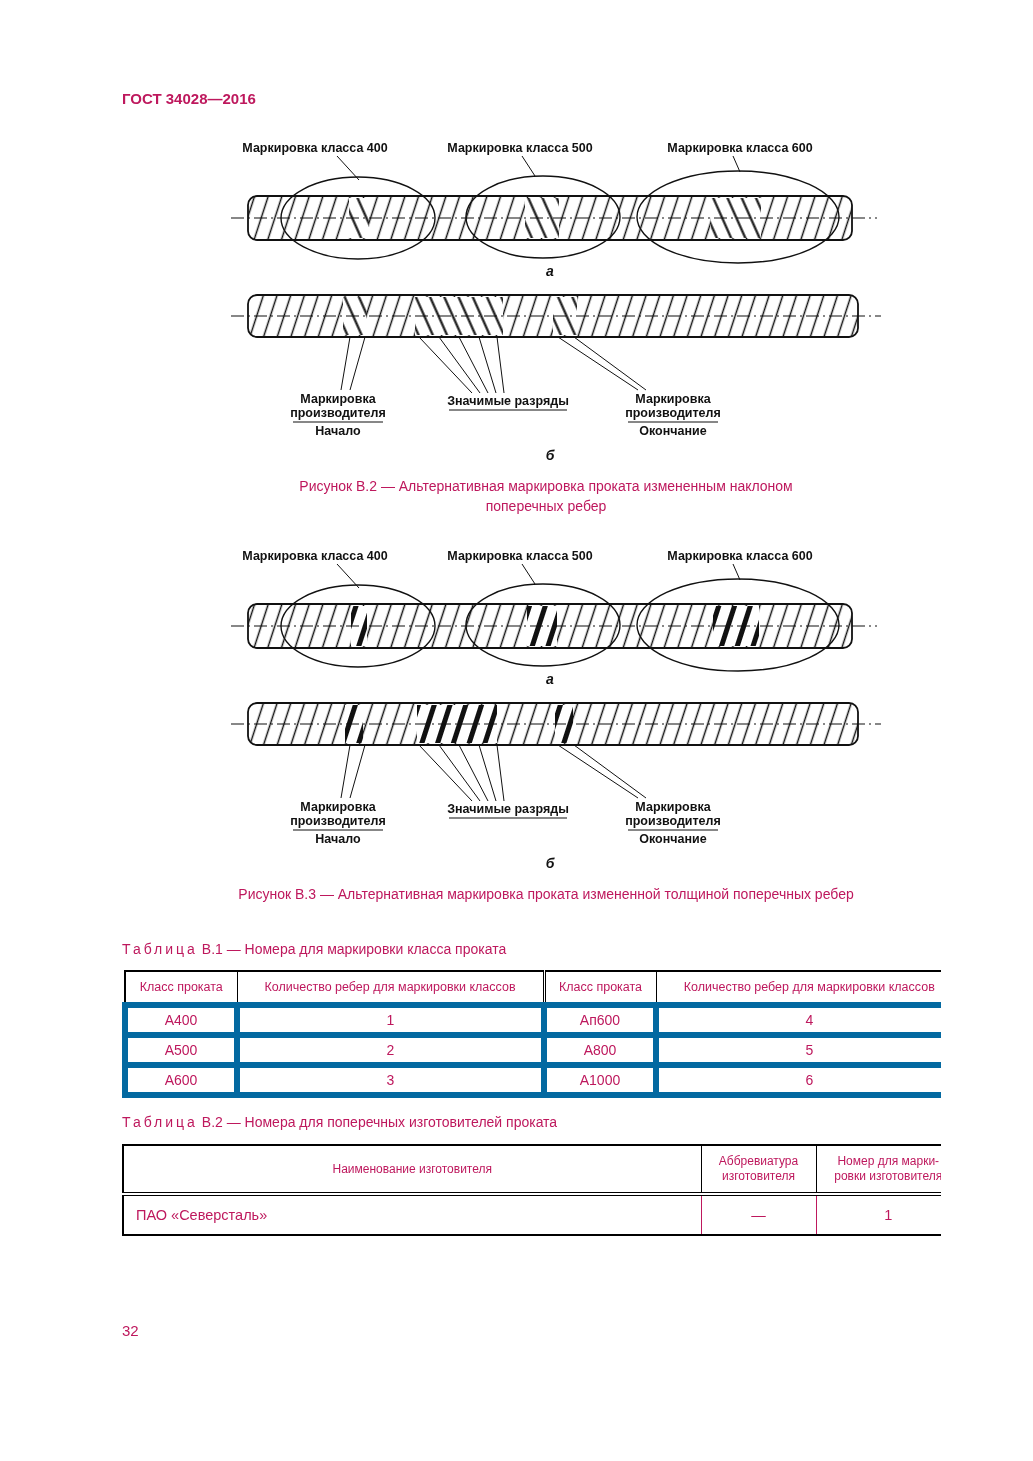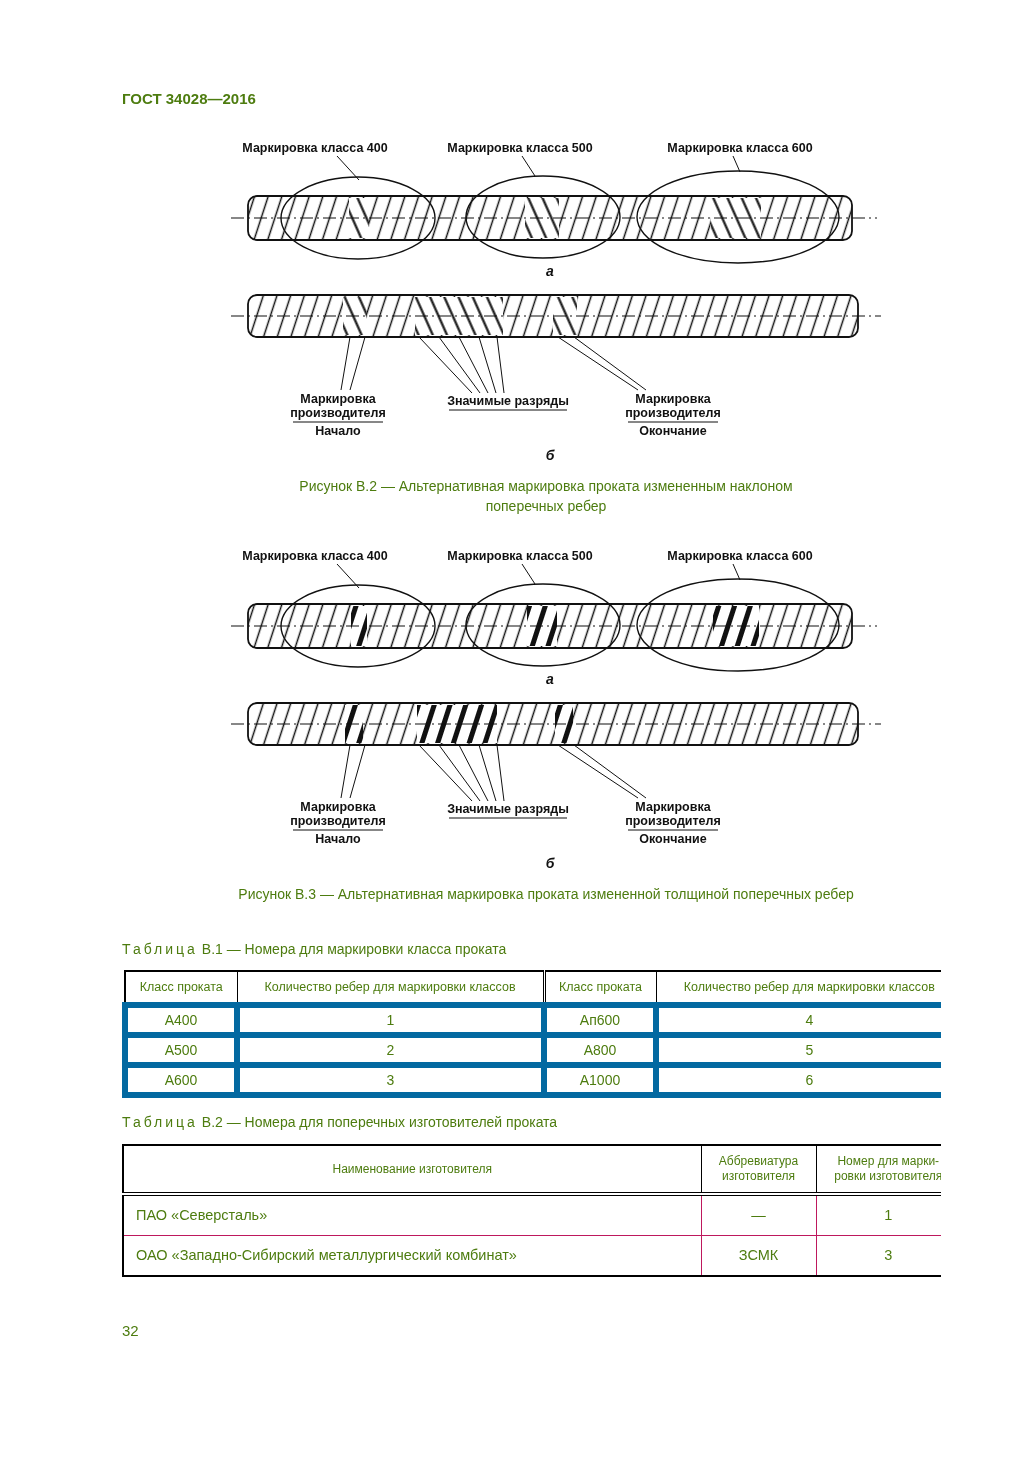--- a/index.html
+++ b/index.html
@@ -1,19 +1,19 @@
 <!DOCTYPE html>
 <html><head>
 <meta charset="utf-8">
 <style>
   * { margin:0; padding:0; box-sizing:border-box; }
   html,body { background:#fff; }
   .page {
     position:relative; width:941px; height:1461px; background:#ffffff;
-    font-family:"Liberation Sans", sans-serif; color:#4d7c0f; overflow:hidden;
+    font-family:"Liberation Sans", sans-serif; color:#be185d; overflow:hidden;
   }
   .doc-header { position:absolute; left:122px; top:90px; font-size:15px; font-weight:bold; }
   .fig { position:absolute; }
   .caption { position:absolute; left:56px; width:980px; text-align:center; font-size:14px; line-height:20px; }
   .tbl-title { position:absolute; left:122px; font-size:14px; }
   .tbl-title .spaced { letter-spacing:3px; }
 
   table { position:absolute; left:122px; border-collapse:collapse; table-layout:fixed; background:#fff; }
   .t1 { top:970px; width:838px; border:2px solid #000; }
   .t1 th { font-weight:normal; font-size:12.5px; padding:8px 4px; border:1px solid #000; border-bottom:4px double #000; text-align:center; }
@@ -270,23 +270,18 @@
         <th>Номер для марки-
 ровки изготовителя</th>
       </tr>
     </thead>
     <tbody>
       <tr>
         <td class="l">ПАО «Северсталь»</td>
         <td class="c">—</td>
         <td class="c">1</td>
       </tr>
-      <tr>
-        <td class="l">ОАО «Западно-Сибирский металлургический комбинат»</td>
-        <td class="c">ЗСМК</td>
-        <td class="c">3</td>
-      </tr>
     </tbody>
   </table>
 
   <div class="page-num">32</div>
 
 </div>
 
 </body></html>

